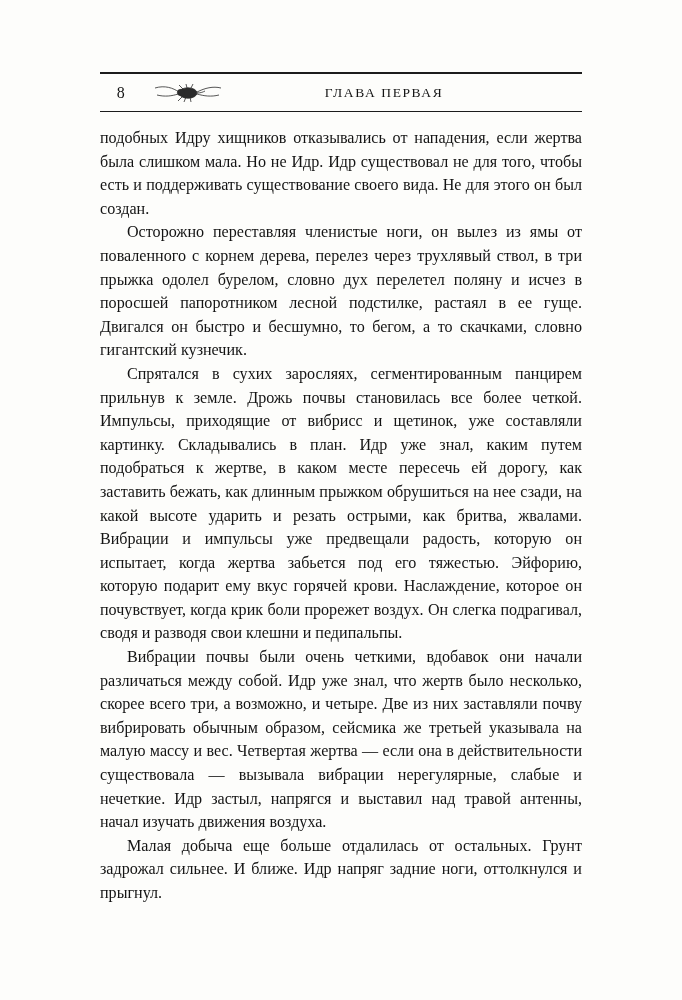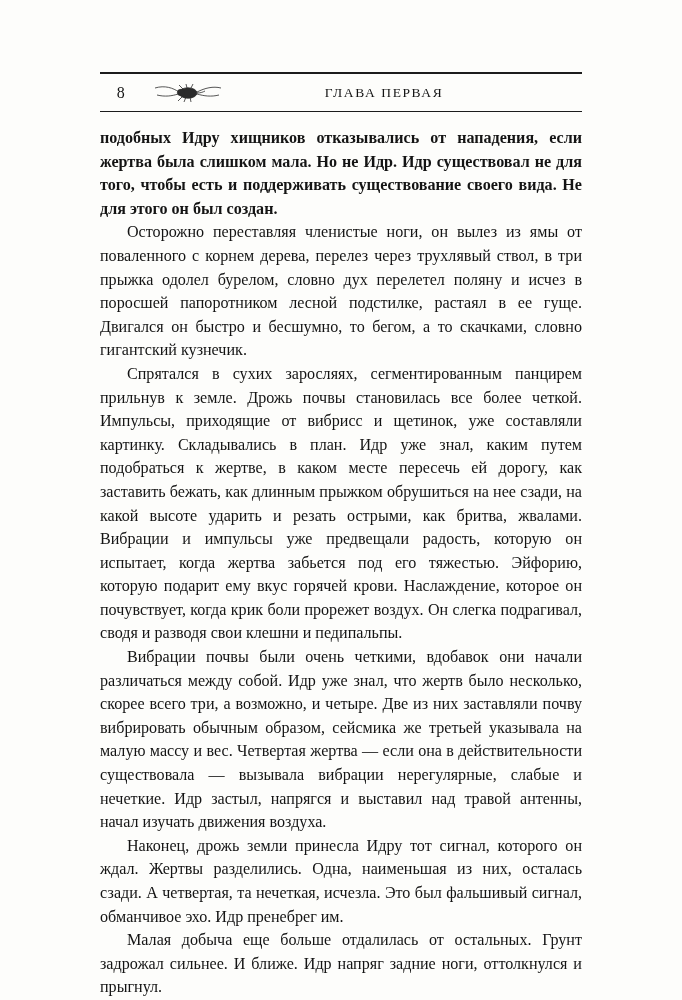--- a/index.html
+++ b/index.html
@@ -86,21 +86,20 @@
     line-height: 23.6px;
     text-align: justify;
     text-justify: inter-word;
     hyphens: manual;
   }
   .body-text p.indent {
     text-indent: 27px;
   }
   .body-text p.noindent {
     text-indent: 0;
-    font-weight: bold;
   }
 </style>
 </head>
 <body>
 
 <div class="page">
   <div class="content">
 
     <div class="header">
       <div class="header-rule-top"></div>
@@ -133,18 +132,17 @@
         <div class="running-title">Глава первая</div>
       </div>
       <div class="header-rule-bottom"></div>
     </div>
 
     <div class="body-text">
         <p class="noindent">подобных Идру хищников отказывались от нападения, если жертва была слишком мала. Но не Идр. Идр существовал не для того, чтобы есть и поддерживать существование своего вида. Не для этого он был создан.</p>
         <p class="indent">Осторожно переставляя членистые ноги, он вылез из ямы от поваленного с корнем дерева, перелез через трухлявый ствол, в три прыжка одолел бурелом, словно дух перелетел поляну и исчез в поросшей папоротником лесной подстилке, растаял в ее гуще. Двигался он быстро и бесшумно, то бегом, а то скачками, словно гигантский кузнечик.</p>
         <p class="indent">Спрятался в сухих заросляях, сегментированным панцирем прильнув к земле. Дрожь почвы становилась все более четкой. Импульсы, приходящие от вибрисс и щетинок, уже составляли картинку. Складывались в план. Идр уже знал, каким путем подобраться к жертве, в каком месте пересечь ей дорогу, как заставить бежать, как длинным прыжком обрушиться на нее сзади, на какой высоте ударить и резать острыми, как бритва, жвалами. Вибрации и импульсы уже предвещали радость, которую он испытает, когда жертва забьется под его тяжестью. Эйфорию, которую подарит ему вкус горячей крови. Наслаждение, которое он почувствует, когда крик боли прорежет воздух. Он слегка подрагивал, сводя и разводя свои клешни и педипальпы.</p>
         <p class="indent">Вибрации почвы были очень четкими, вдобавок они начали различаться между собой. Идр уже знал, что жертв было несколько, скорее всего три, а возможно, и четыре. Две из них заставляли почву вибрировать обычным образом, сейсмика же третьей указывала на малую массу и вес. Четвертая жертва — если она в действительности существовала — вызывала вибрации нерегулярные, слабые и нечеткие. Идр застыл, напрягся и выставил над травой антенны, начал изучать движения воздуха.</p>
-        <p class="indent">Наконец, дрожь земли принесла Идру тот сигнал, которого он ждал. Жертвы разделились. Одна, наименьшая из них, осталась сзади. А четвертая, та нечеткая, исчезла. Это был фальшивый сигнал, обманчивое эхо. Идр пренебрег им.</p>
         <p class="indent">Малая добыча еще больше отдалилась от остальных. Грунт задрожал сильнее. И ближе. Идр напряг задние ноги, оттолкнулся и прыгнул.</p>
       </div>
 
   </div>
 </div>
 
 </body></html>

